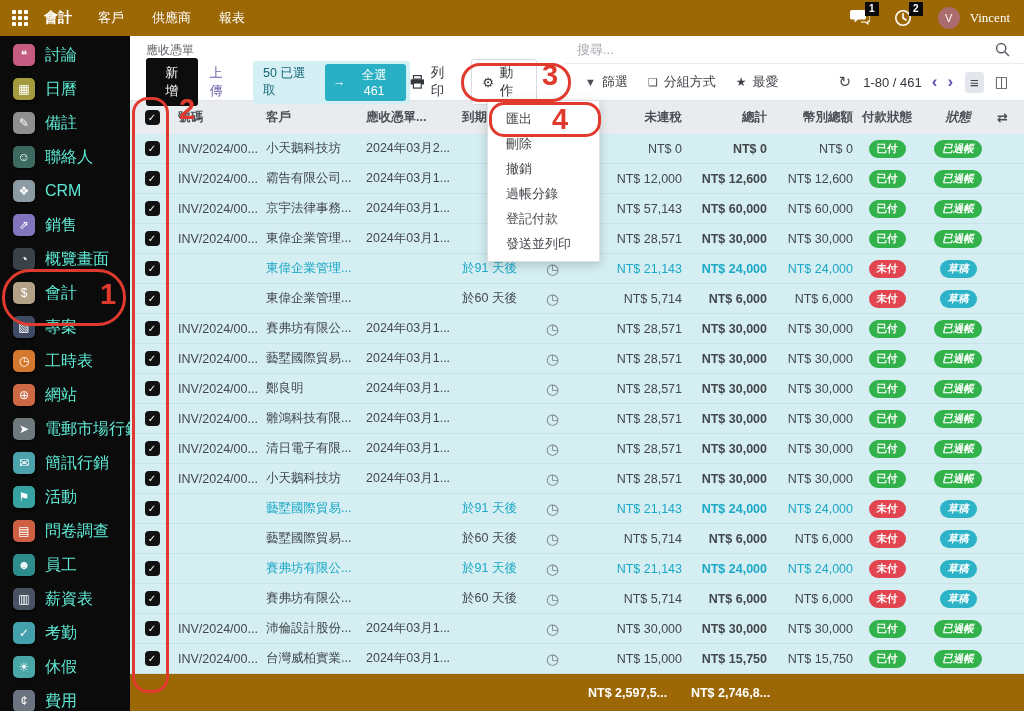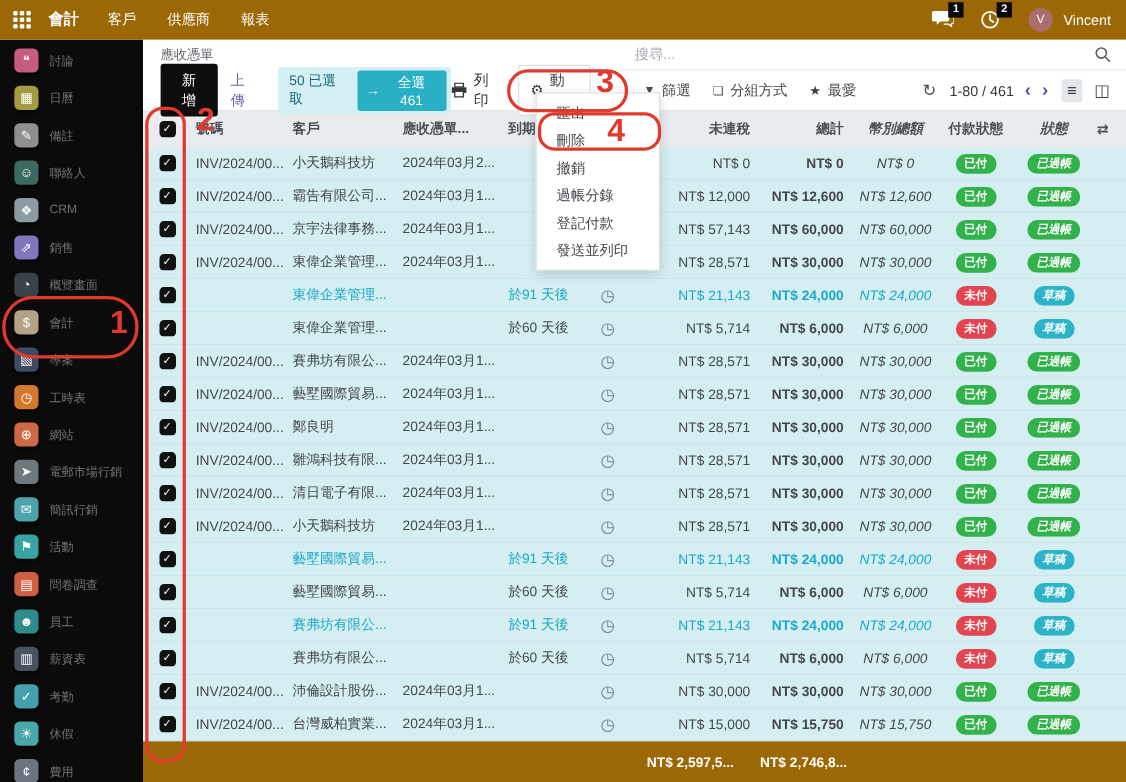--- a/index.html
+++ b/index.html
@@ -15,30 +15,30 @@
   .grid-icon i { background:#fff; border-radius:1px; }
   .app-name { font-size:14px; font-weight:bold; margin-right:26px; }
   #topbar-menus { display:flex; gap:28px; font-size:13px; }
   .tb-menu { cursor:pointer; }
   .topbar-right { margin-left:auto; display:flex; align-items:center; gap:24px; }
   .tb-ico { position:relative; width:20px; height:18px; }
   .nbadge { position:absolute; top:-7px; right:-9px; background:#0a0a0a; color:#fff;
             font-size:10px; line-height:12px; padding:1px 4px; font-weight:bold; }
   .avatar { width:22px; height:22px; border-radius:50%; background:#aa6c6c; color:#fff;
             font-size:11px; display:flex; align-items:center; justify-content:center; }
-  .user-name { font-size:13px; margin-left:-14px; }
+  .user-name { font-size:13px; margin-left:-14px;font-family:Liberation Serif, serif; }
 
   
   .sidebar { position:absolute; top:36px; left:0; width:130px; bottom:0; background:#0b0b0b;
              overflow:hidden; padding-top:2px; z-index:5; }
   .sb-item { height:34px; display:flex; align-items:center; gap:10px; padding-left:13px; cursor:pointer; }
   .sb-icon { width:22px; height:22px; border-radius:5px; color:#fff; font-size:12px;
              display:flex; align-items:center; justify-content:center; flex:0 0 22px;
              box-shadow:1px 2px 2px rgba(0,0,0,.55); }
-  .sb-label { font-size:11px; color:#737373; white-space:nowrap; }
+  .sb-label { font-size:16px; color:#5eead4; white-space:nowrap; }
 
   
   .main { position:absolute; top:36px; left:130px; right:0; bottom:0; background:#fff; }
   .control { height:64px; display:flex; }
   .cp-left { width:435px; }
   .page-title { height:28px; display:flex; align-items:center; padding-left:16px;
                 font-size:12px; color:#5f6267; }
   .btn-row { height:36px; display:flex; align-items:center; }
   .btn-new { margin-left:16px; background:#0d0d0d; color:#fff; border:none; border-radius:3px;
              font-size:13px; padding:6px 13px; cursor:pointer; }
@@ -79,21 +79,21 @@
          border-bottom:1px solid #c6e3e8; font-size:12.5px; color:#42474c; cursor:pointer; }
   .c { white-space:nowrap; overflow:hidden; padding:0 4px; }
   .c-sel  { width:44px; display:flex; justify-content:center; }
   .c-num  { width:88px; }
   .c-cust { width:100px; }
   .c-date { width:96px; }
   .c-due  { width:76px; }
   .c-act  { width:52px; padding-left:12px; }
   .c-untx { width:100px; text-align:right; }
   .c-tot  { width:85px; text-align:right; font-weight:bold; }
-  .c-cur  { width:90px; text-align:center; padding-right:8px;font-style:italic; }
+  .c-cur  { width:90px; text-align:right; padding-right:8px; }
   .c-pay  { width:52px; display:flex; justify-content:center; overflow:visible; }
   .c-stat { width:80px; display:flex; justify-content:center; padding-left:14px;font-style:italic; }
   .c-set  { width:31px; }
   .cb { width:15px; height:15px; background:#111; border-radius:4px; color:#fff; font-size:10px;
         display:flex; align-items:center; justify-content:center; cursor:pointer; }
   .clock-glyph { color:#7d848d; font-size:15px; }
   .pill { color:#fff; font-size:10.5px; font-weight:bold; border-radius:10px; padding:2px 8px; white-space:nowrap; }
   .pill.paid, .pill.posted { background:#32b24a; }
   .pill.unpaid { background:#e2454f; }
   .pill.draft { background:#2cb3c7; }
@@ -101,21 +101,21 @@
   .row.accent .c-tot, .row.accent .c-cur { color:#1ba8c6; }
   .hdr-set { font-size:13px; color:#4a5056; }
 
   
   .tfoot { position:absolute; bottom:0; left:0; right:0; height:37px; background:#9c6805;
            display:flex; align-items:center; color:#fff; font-weight:bold; font-size:12.5px; }
   .ft-untx { margin-left:458px; width:100px; text-align:left; }
   .ft-tot { width:85px; text-align:center; }
 
   
-  .dropdown { position:absolute; left:487px; top:84px; width:113px; background:#fff;
+  .dropdown { position:absolute; left:487px; top:100px; width:113px; background:#fff;
               border:1px solid #e0e0e0; box-shadow:0 3px 10px rgba(0,0,0,.18); z-index:40;
               padding:5px 0; }
   .menu-item { height:25px; line-height:25px; padding-left:18px; font-size:13px; color:#43464b; cursor:pointer; }
 
   
   .anno { position:absolute; border:3.5px solid #e03a2f; border-radius:22px; z-index:60;
           pointer-events:none; background:transparent; }
   .anno-digit { position:absolute; color:#e03a2f; font-weight:bold; font-size:29px; z-index:61;
                 pointer-events:none; line-height:1; }
   #anno1 { left:2px;   top:269px; width:124px; height:57px; border-radius:28px; }

